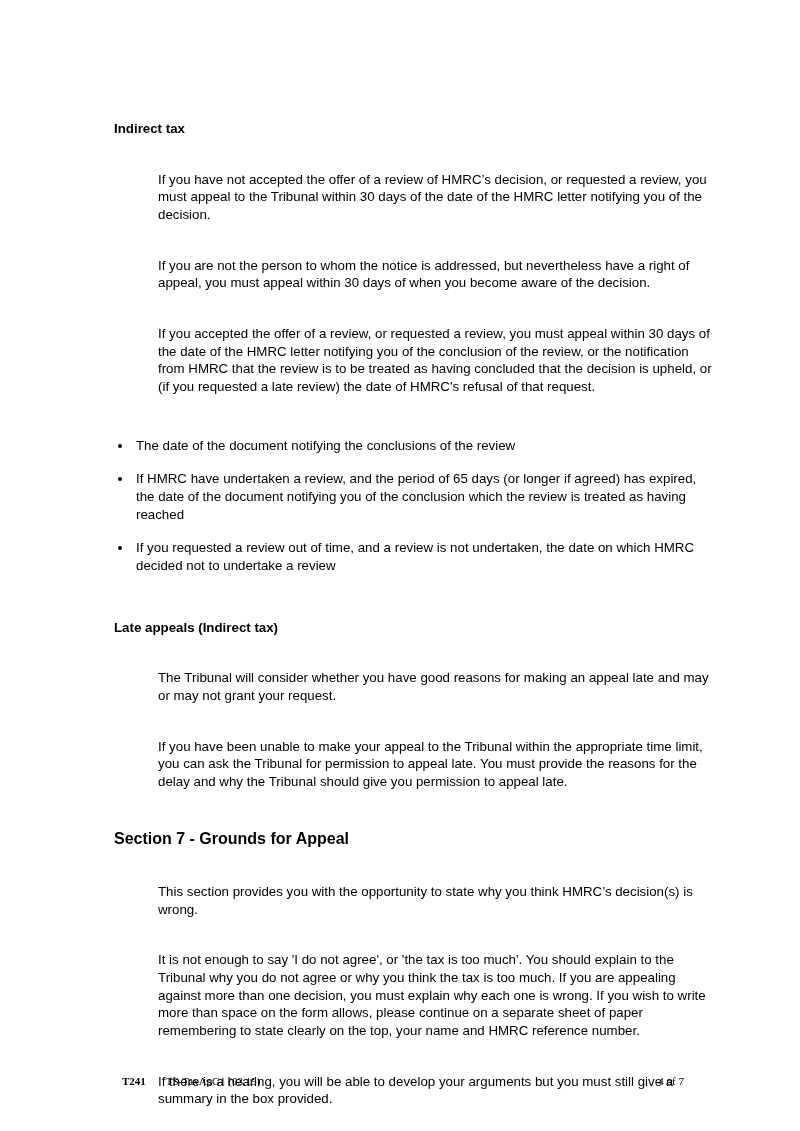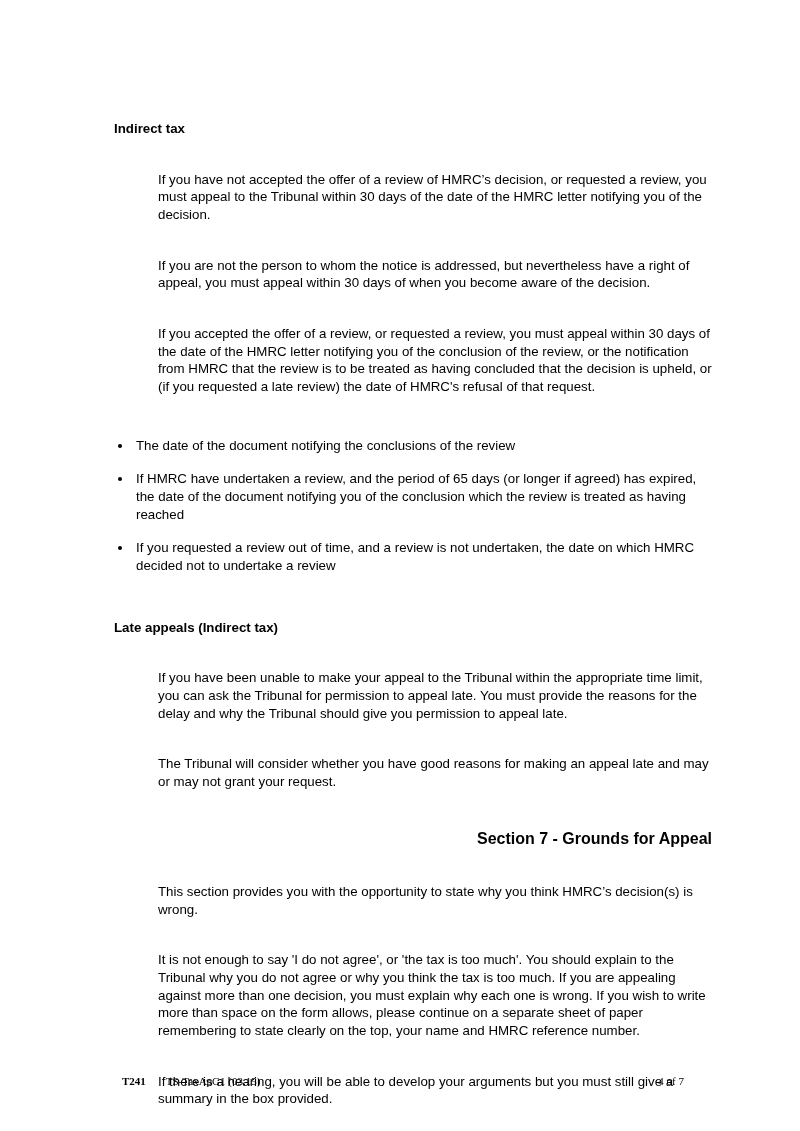--- a/index.html
+++ b/index.html
@@ -34,22 +34,21 @@
   }
   h3.minor-heading {
     font-size: 13.3px;
     font-weight: bold;
     margin: 20px 0 17px 0;
   }
   h3.minor-heading:first-child { margin-top: 0; }
   h2.section-heading {
     font-size: 16px;
     font-weight: bold;
-    margin: 21px 0 18px 8px;
-    text-align: right;
+    margin: 21px 0 18px 0;
   }
   ul.bullet-list {
     margin: 0 0 17px 0;
     padding-left: 27px;
     list-style: disc outside;
   }
   ul.bullet-list li {
     padding-left: 3px;
   }
   .footer {
@@ -83,23 +82,23 @@
 
 
     <ul class="bullet-list">
       <li>The date of the document notifying the conclusions of the review</li>
       <li>If HMRC have undertaken a review, and the period of 65 days (or longer if agreed) has expired, the date of the document notifying you of the conclusion which the review is treated as having reached</li>
       <li>If you requested a review out of time, and a review is not undertaken, the date on which HMRC decided not to undertake a review</li>
     </ul>
 
     <h3 class="minor-heading">Late appeals (Indirect tax)</h3>
 
+    <p>The Tribunal will consider whether you have good reasons for making an appeal late and may or may not grant your request.</p>
+
     <p>If you have been unable to make your appeal to the Tribunal within the appropriate time limit, you can ask the Tribunal for permission to appeal late. You must provide the reasons for the delay and why the Tribunal should give you permission to appeal late.</p>
-
-    <p>The Tribunal will consider whether you have good reasons for making an appeal late and may or may not grant your request.</p>
 
     <h2 class="section-heading">Section 7 - Grounds for Appeal</h2>
 
     <p>This section provides you with the opportunity to state why you think HMRC’s decision(s) is wrong.</p>
 
     <p>It is not enough to say 'I do not agree', or 'the tax is too much'. You should explain to the Tribunal why you do not agree or why you think the tax is too much. If you are appealing against more than one decision, you must explain why each one is wrong. If you wish to write more than space on the form allows, please continue on a separate sheet of paper remembering to state clearly on the top, your name and HMRC reference number.</p>
 
     <p>If there is a hearing, you will be able to develop your arguments but you must still give a summary in the box provided.</p>
 
     <h2 class="section-heading">Section 3 – Result</h2>

